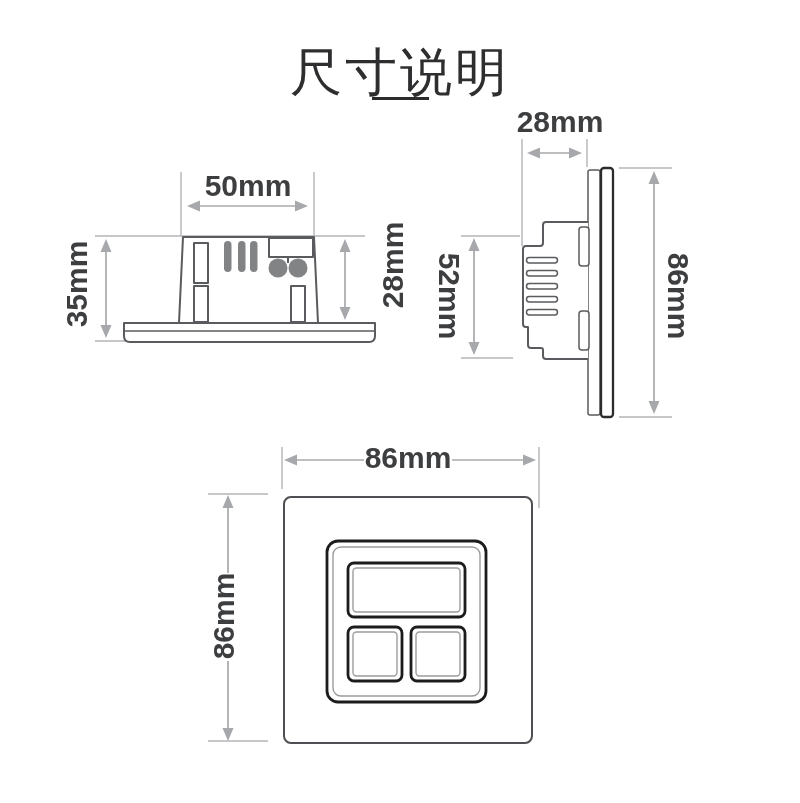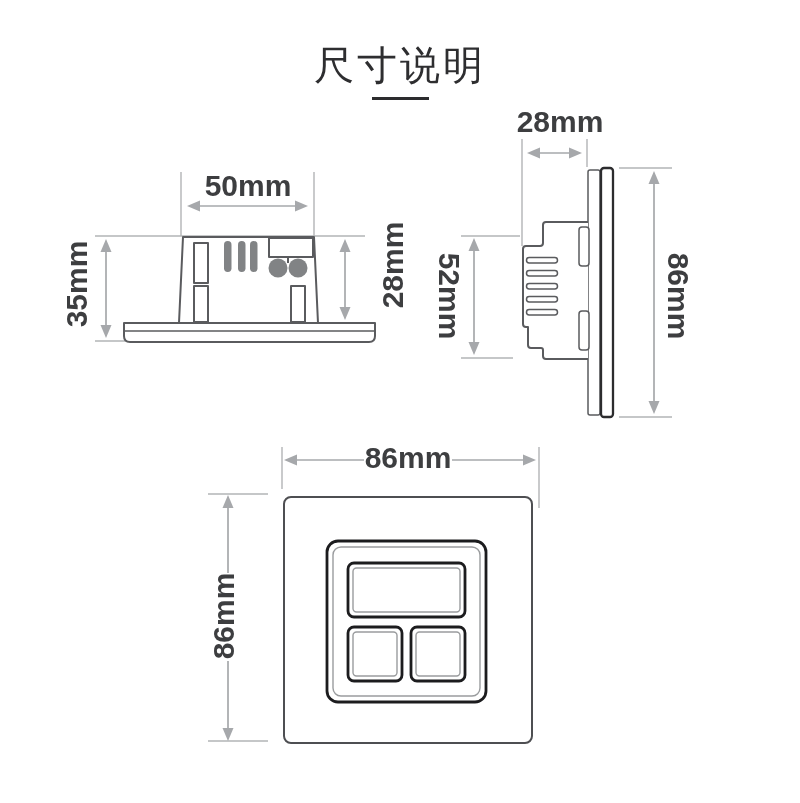--- a/index.html
+++ b/index.html
@@ -1,19 +1,19 @@
 <!DOCTYPE html>
 <html><head>
 <meta charset="utf-8">
 <style>
   html,body{margin:0;padding:0;background:#ffffff;}
   #page{position:relative;width:800px;height:803px;background:#ffffff;overflow:hidden;
         font-family:"Liberation Sans","DejaVu Sans",sans-serif;}
   #title{position:absolute;top:38px;left:0;width:100%;text-align:center;
-         font-size:40px;letter-spacing:3px;color:#2e2e30;font-weight:500;}
+         font-size:52px;letter-spacing:3px;color:#2e2e30;font-weight:500;}
   #title-underline{position:absolute;top:97px;left:372px;width:57px;height:3px;background:#2c2c2e;}
   svg{position:absolute;top:0;left:0;}
   .dimtext{font-family:"Liberation Sans","DejaVu Sans",sans-serif;font-weight:bold;
            font-size:30px;fill:#3d3e40;}
   .dim{stroke:#a6a8ab;stroke-width:1.7;fill:none;}
   .ext{stroke:#b2b4b6;stroke-width:1.4;fill:none;}
   .arrow{fill:#a6a8ab;stroke:none;}
   .line{stroke:#5a5b5e;stroke-width:2;fill:#ffffff;stroke-linejoin:round;}
   .thin{stroke:#5a5b5e;stroke-width:1.5;fill:#ffffff;stroke-linejoin:round;}
   .gray{fill:#818385;stroke:none;}

